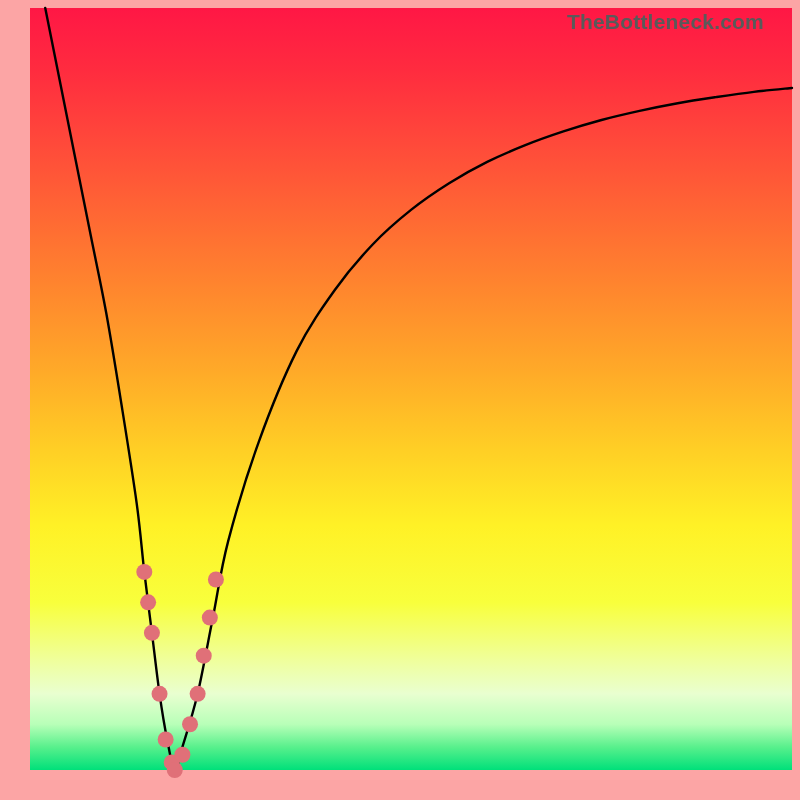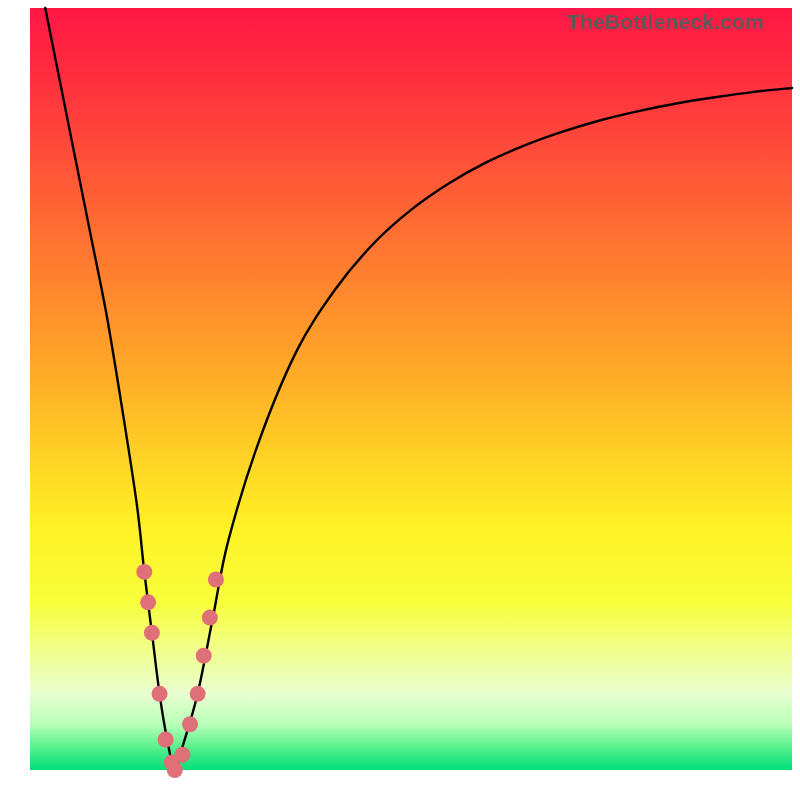--- a/index.html
+++ b/index.html
@@ -8,21 +8,21 @@
     width: 800px;
     height: 800px;
     overflow: hidden;
     background: #000;
     font-family: Arial, Helvetica, sans-serif;
   }
   .frame {
     position: relative;
     width: 800px;
     height: 800px;
-    background: #ffffff;
+    background: #fca5a5;
   }
   .plot {
     position: absolute;
     left: 30px;
     top: 8px;
     width: 762px;
     height: 762px;
     background: linear-gradient(
       to bottom,
       #ff1745 0%,

